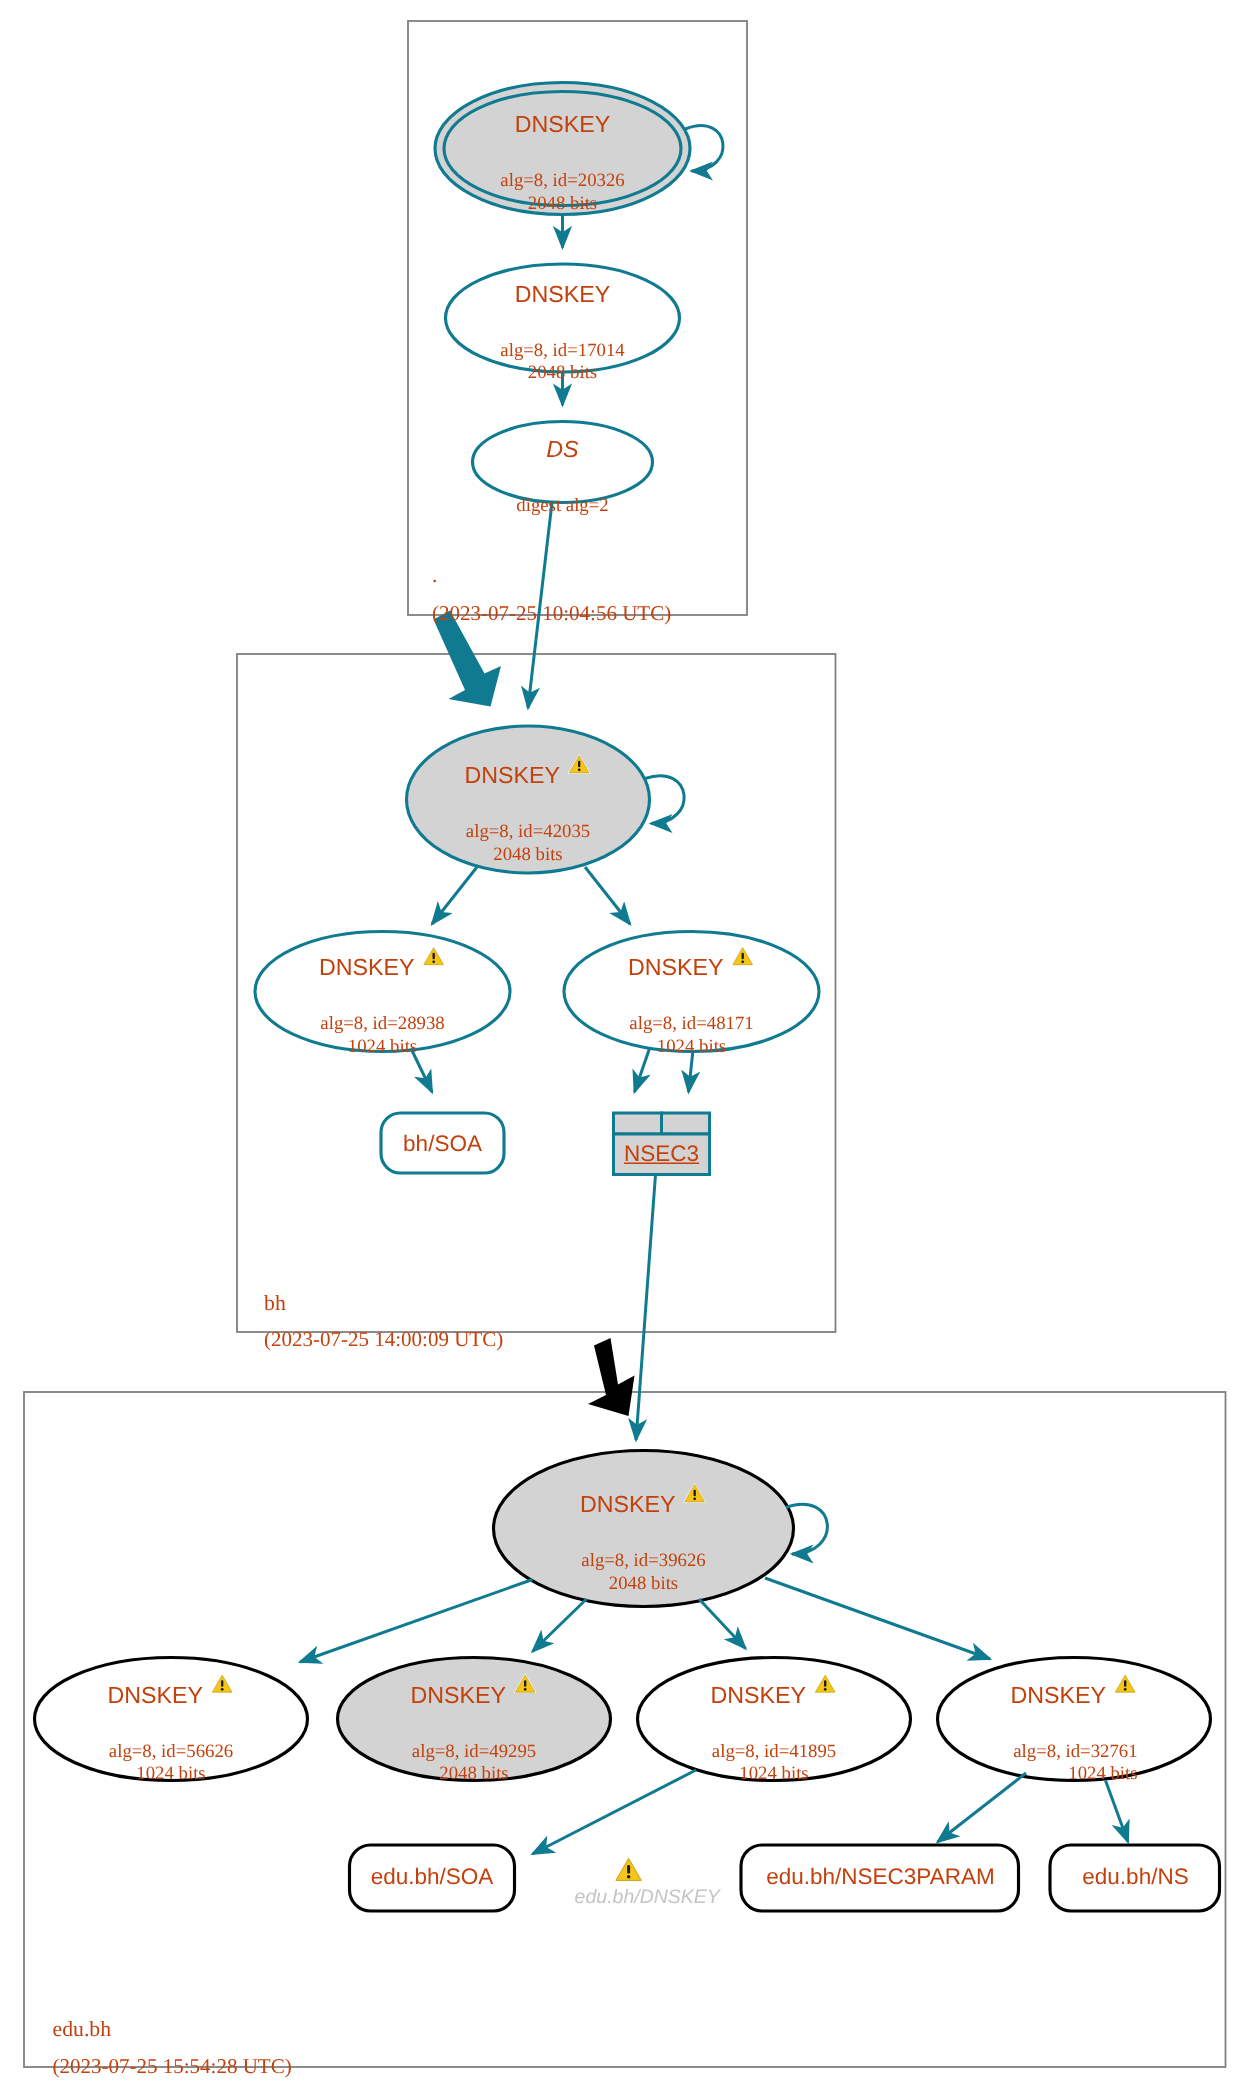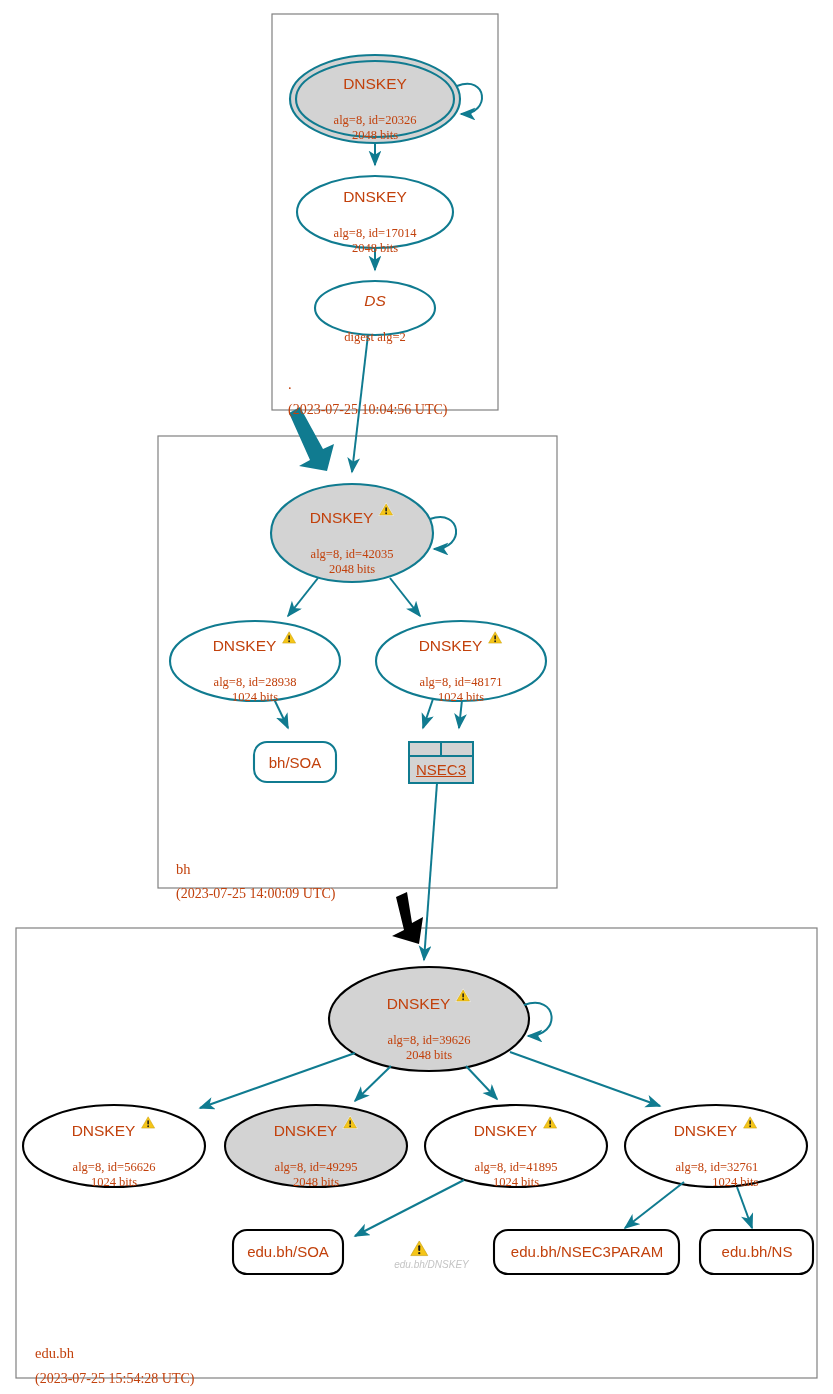--- a/index.html
+++ b/index.html
@@ -86,21 +86,21 @@
   .zone-name {
     font-family: "Liberation Serif", "DejaVu Serif", serif;
     font-size: 14.5px;
   }
   .zone-time {
     font-family: "Liberation Serif", "DejaVu Serif", serif;
     font-size: 14px;
   }
   .ghost-label {
     font-family: "Liberation Sans", "DejaVu Sans", sans-serif;
-    font-size: 10px;
+    font-size: 13px;
     font-style: italic;
     color: #c4c4c4;
     text-align: center;
     margin-left: 25px;
   }
   .node-stack {
     position: absolute;
     text-align: center;
     transform: translate(-50%, -50%);
   }

